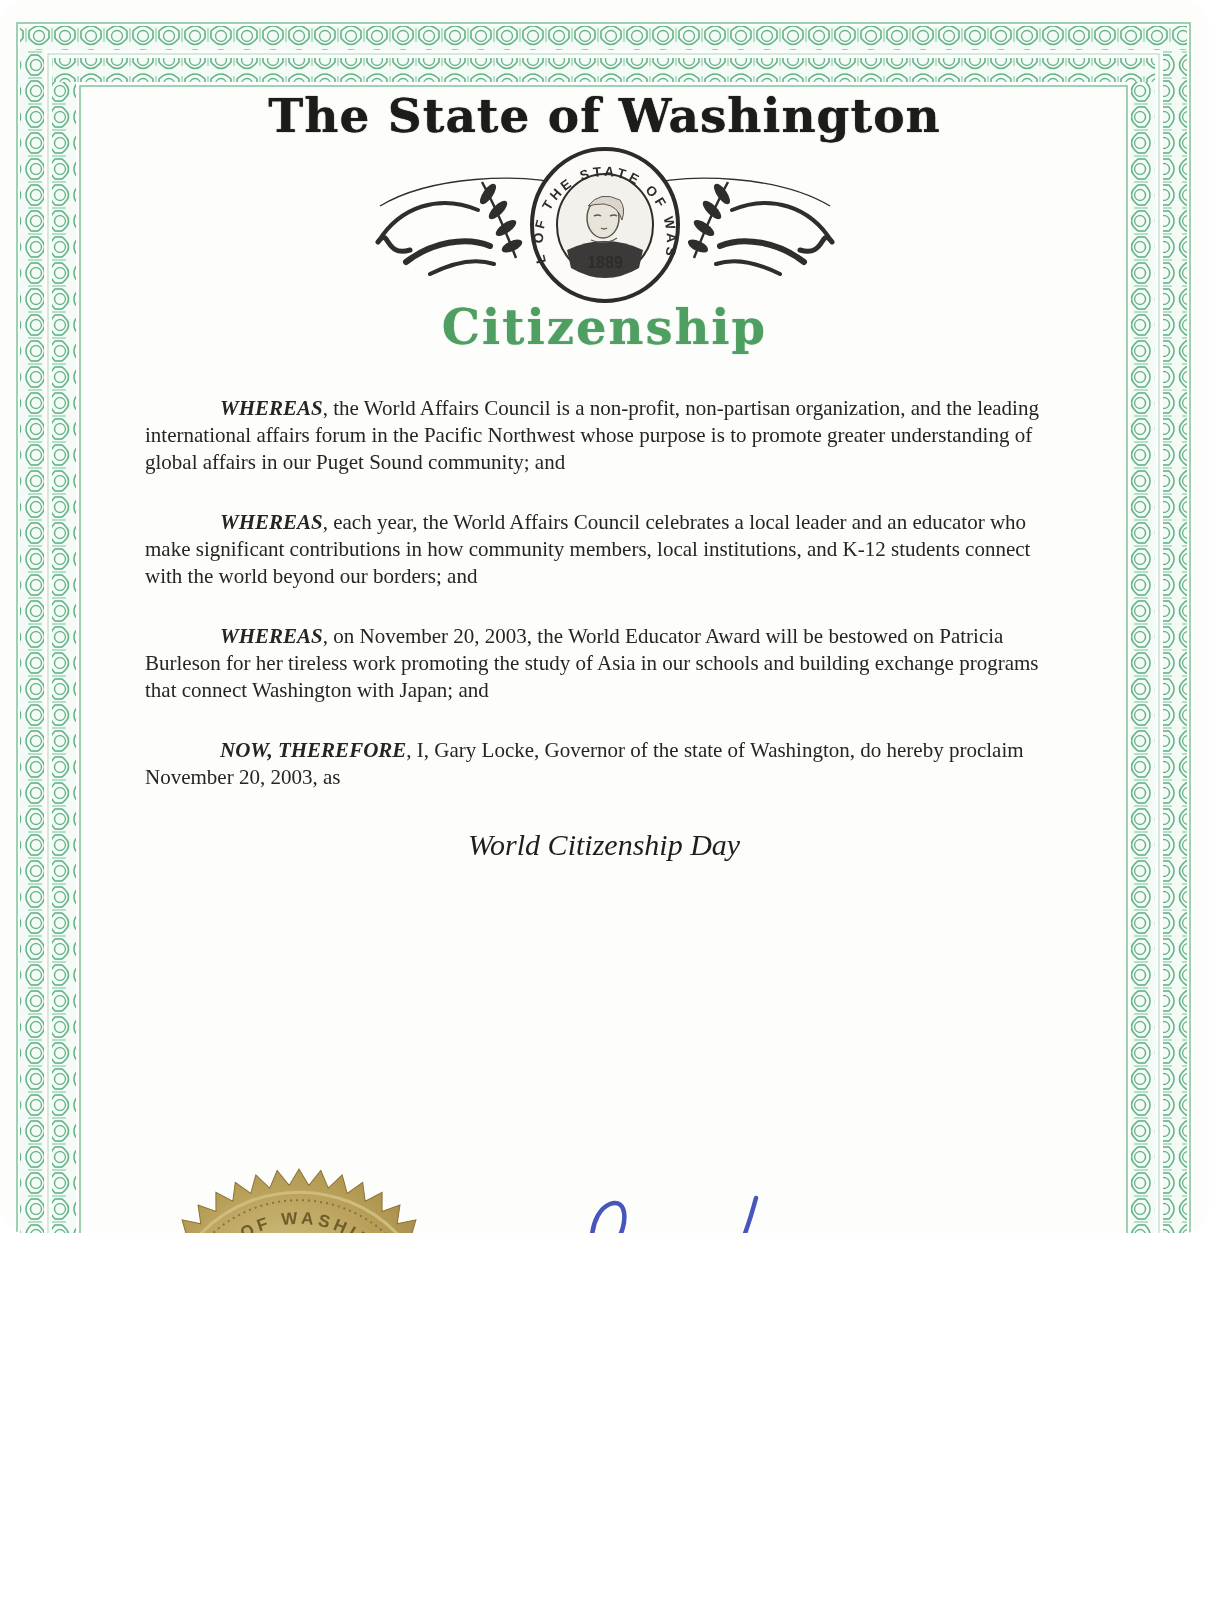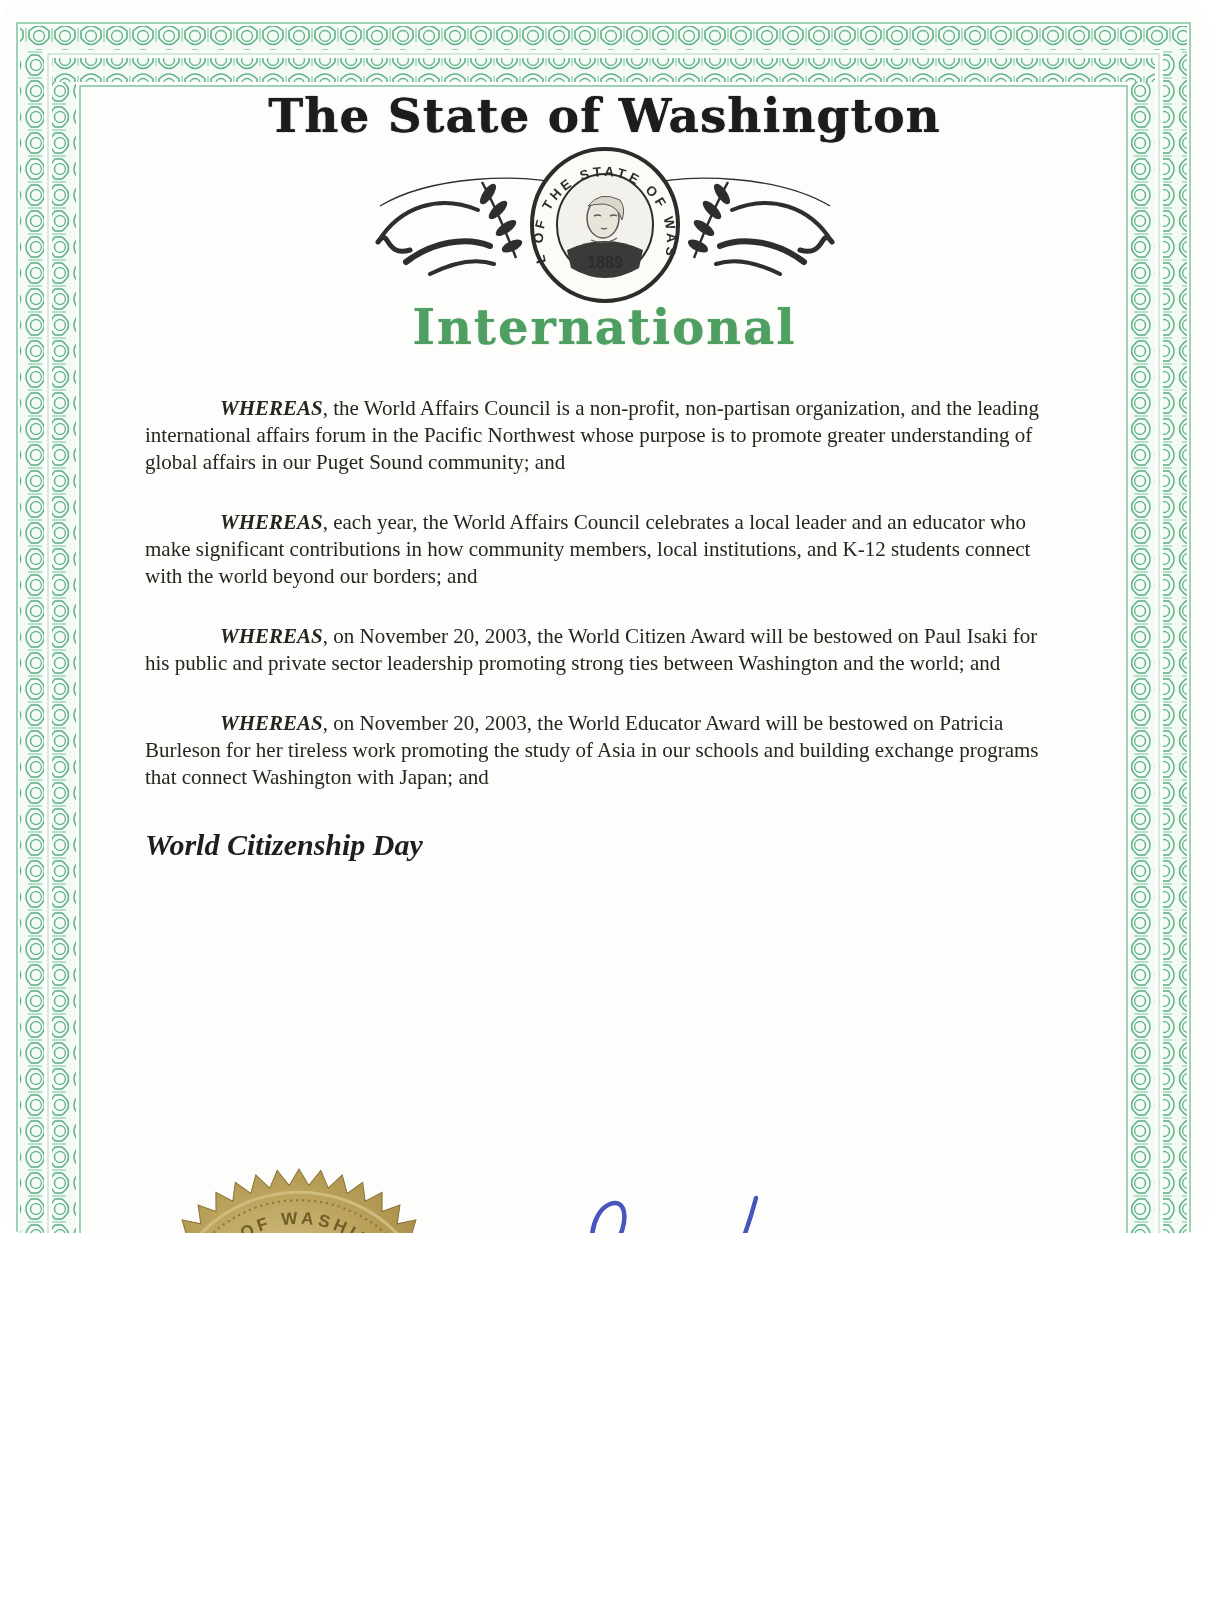--- a/index.html
+++ b/index.html
@@ -27,22 +27,22 @@
     text-shadow:0 0 1px #4f9f62;
   }
   
   .body-block{
     position:absolute; top:395px; left:145px; width:918px;
     font-size:21px; line-height:27px;
   }
   .par{margin:0 0 33px 0; text-indent:75px; text-align:left;}
   .lead{font-style:italic; font-weight:bold;}
   .proclaim-title{
-    margin:40px 0 0 0; 
-    font-size:30px; font-style:italic; font-weight:bold; color:#1f1e1c;
+    margin:40px 0 0 0; text-align:center;
+    font-size:30px; font-style:italic; font-weight:normal; color:#1f1e1c;
   }
   .closing{margin:43px 0 0 0; text-indent:0;}
   
   .signed-line{
     position:absolute; top:1160px; left:585px; margin:0;
     font-size:22px;
   }
   .signed-line sup{font-size:13px; line-height:0;}
   .signature-svg{position:absolute; top:1182px; left:570px;}
   .signer-name{
@@ -135,27 +135,27 @@
         <path d="M197 104 Q235 86 273 104 L269 122 Q235 142 201 122 Z" fill="#3b3a38"></path>
         <ellipse cx="233" cy="72" rx="16" ry="20" fill="#e9e4da" stroke="#5a5855" stroke-width="1.5"></ellipse>
         <path d="M218 60 Q230 44 250 54 Q256 62 252 74 Q248 60 234 58 Q224 58 218 60 Z" fill="#dcd6ca" stroke="#5a5855" stroke-width="1"></path>
         <path d="M224 70 q4 -2 7 0 M240 70 q4 -2 7 0 M231 82 q3 2 6 0" stroke="#5a5855" stroke-width="1.4" fill="none"></path>
         <path d="M247 92 q-12 8 -26 2" stroke="#5a5855" stroke-width="1.2" fill="none"></path>
       </g>
       <text class="seal-year" x="235" y="122" text-anchor="middle">1889</text>
     </svg>
   </div>
 
-  <h2 class="proc-heading">International</h2>
+  <h2 class="proc-heading">Citizenship</h2>
 
   <div class="body-block">
     <p class="par"><span class="lead">WHEREAS</span><span>, the World Affairs Council is a non-profit, non-partisan organization, and the leading international affairs forum in the Pacific Northwest whose purpose is to promote greater understanding of global affairs in our Puget Sound community; and</span></p>
     <p class="par"><span class="lead">WHEREAS</span><span>, each year, the World Affairs Council celebrates a local leader and an educator who make significant contributions in how community members, local institutions, and K-12 students connect with the world beyond our borders; and</span></p>
-    <p class="par"><span class="lead">WHEREAS</span><span>, on November 20, 2003, the World Citizen Award will be bestowed on Paul Isaki for his public and private sector leadership promoting strong ties between Washington and the world; and</span></p>
     <p class="par"><span class="lead">WHEREAS</span><span>, on November 20, 2003, the World Educator Award will be bestowed on Patricia Burleson for her tireless work promoting the study of Asia in our schools and building exchange programs that connect Washington with Japan; and</span></p>
+    <p class="par"><span class="lead">NOW, THEREFORE</span><span>, I, Gary Locke, Governor of the state of Washington, do hereby proclaim November 20, 2003, as</span></p>
     <p class="proclaim-title">World Citizenship Day</p>
   </div>
 
 
   <svg class="signature-svg" width="340" height="125" viewBox="0 0 340 125" aria-hidden="true">
     <g fill="none" stroke="#4656bd" stroke-width="4.5" stroke-linecap="round" stroke-linejoin="round">
       <path d="M34 100 C14 72 20 30 40 22 C58 15 58 44 46 60 C35 75 24 92 33 97 C44 103 58 88 70 80"></path>
       <path d="M68 82 c8 -10 15 -7 11 1 c-4 8 7 7 15 -1 c8 -8 13 -4 11 2"></path>
       <path d="M104 84 c6 -10 13 -8 13 0 c0 11 -7 24 -16 29"></path>
       <path d="M186 16 c-8 30 -20 62 -33 80"></path>

